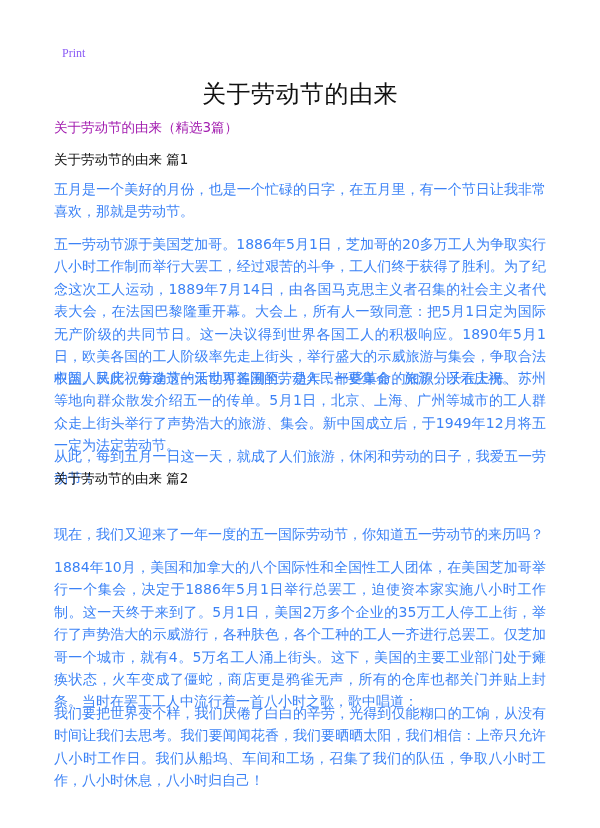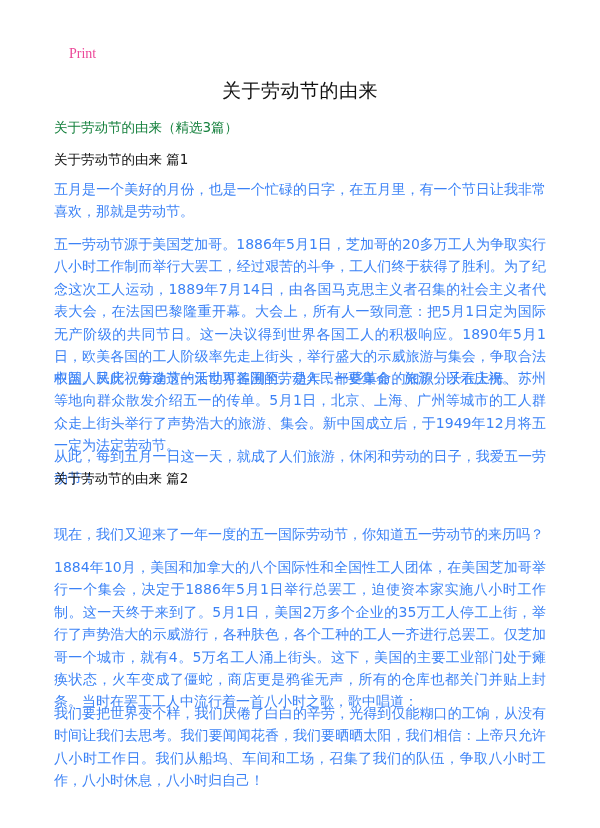--- a/index.html
+++ b/index.html
@@ -1,20 +1,20 @@
 <!DOCTYPE html>
 <html><head>
   <meta charset="utf-8">
   <style>
     html, body { margin: 0; padding: 0; background: #ffffff; }
     body { width: 600px; height: 828px; overflow: hidden; position: relative; color: #111; }
     .page { position: absolute; left: 54px; top: 0; width: 500px; }
-    .print { position: absolute; top: 46px; left: 15px; font-family: "Liberation Serif", serif; font-size: 14px; color: #ec4899; }
-    .title { position: absolute; top: 78px; left: 0; width: 492px; text-align: center; font-family: "DejaVu Sans", sans-serif; font-size: 19px; color: #111; letter-spacing: 0.5px; }
-    .subtitle { position: absolute; top: 119px; left: 0; font-family: "DejaVu Sans", sans-serif; font-size: 13.5px; color: #15803d; }
+    .print { position: absolute; top: 46px; left: 8px; font-family: "Liberation Serif", serif; font-size: 12px; color: #8b5cf6; }
+    .title { position: absolute; top: 78px; left: 0; width: 492px; text-align: center; font-family: "DejaVu Sans", sans-serif; font-size: 24px; color: #111; letter-spacing: 0.5px; }
+    .subtitle { position: absolute; top: 119px; left: 0; font-family: "DejaVu Sans", sans-serif; font-size: 13.5px; color: #a21caf; }
     .h { position: absolute; left: 0; font-family: "DejaVu Sans", sans-serif; font-weight: normal; font-size: 13.5px; color: #111; }
     .p { position: absolute; left: 0; width: 492px; font-family: "DejaVu Sans", sans-serif; font-size: 14px; line-height: 22.4px; color: #3b82f6; text-align: justify; word-break: break-all; }
   </style>
 </head>
 <body>
 
 <div class="page">
   <div class="print">Print</div>
   <div class="title">关于劳动节的由来</div>
   <div class="subtitle">关于劳动节的由来（精选3篇）</div>

